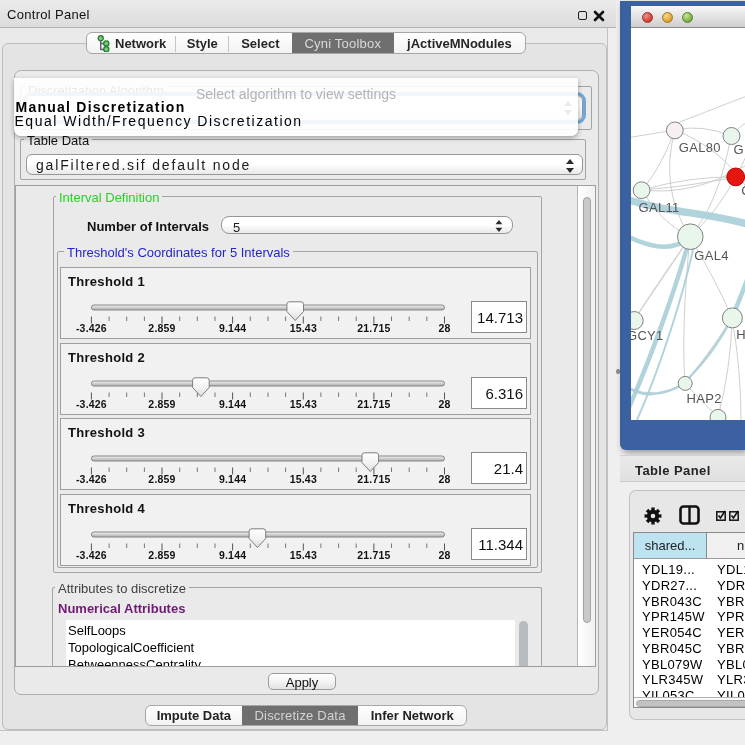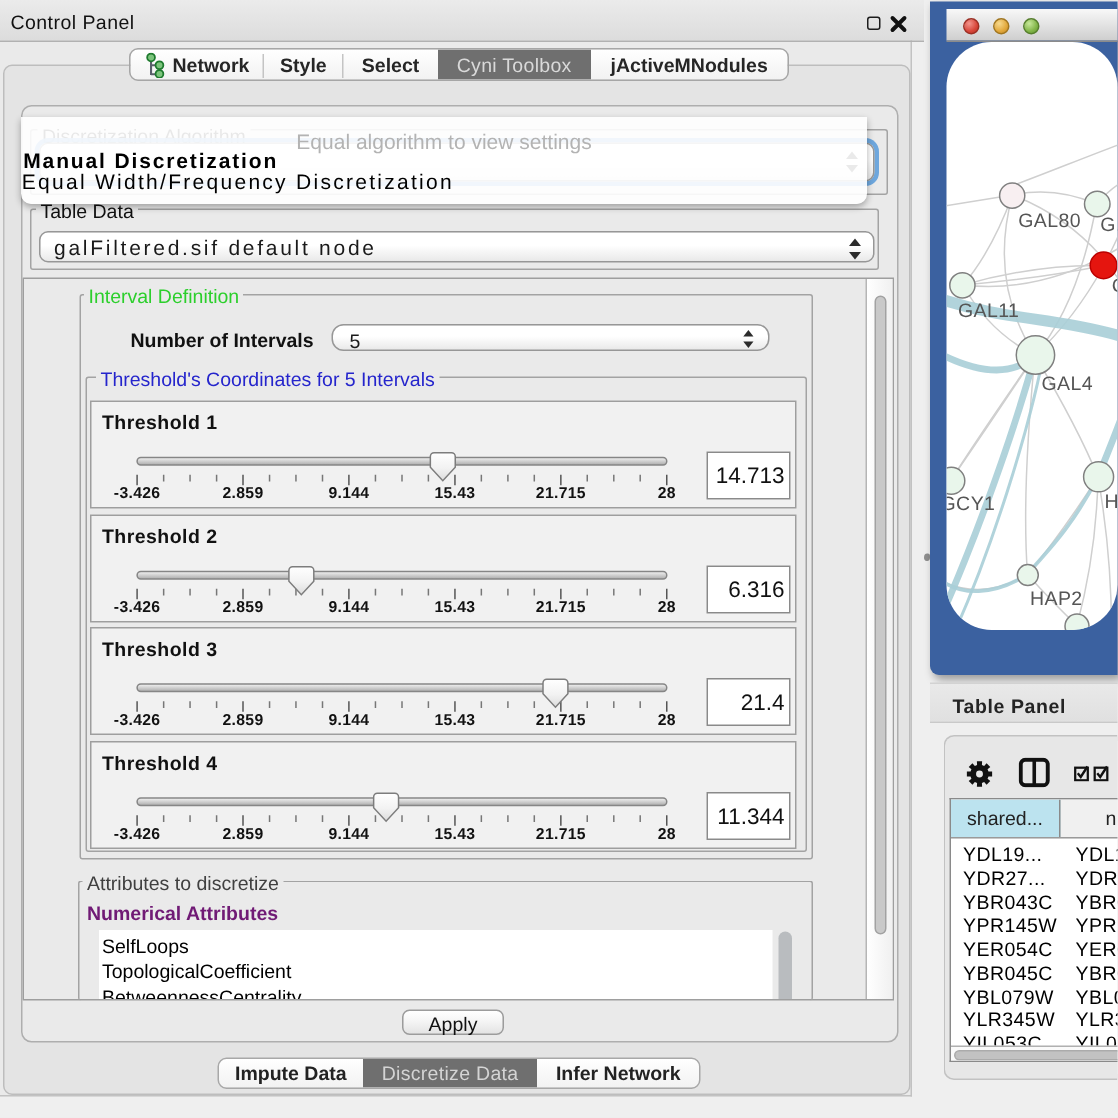--- a/index.html
+++ b/index.html
@@ -56,21 +56,21 @@
   font-size:14px; color:#b3b3b3; }
 #popup .it1 { position:absolute; left:1.5px; top:20.5px; font-size:14px; font-weight:bold;
   color:#000; letter-spacing:1.24px; white-space:nowrap; }
 #popup .it2 { position:absolute; left:0.5px; top:35px; font-size:14px; color:#000;
   letter-spacing:1.52px; white-space:nowrap; }
 #netwin { position:absolute; left:620px; top:1px; width:125px; height:449px; background:#3b61a0;
   border-radius:0 0 0 6px; box-shadow:2px 3px 6px rgba(0,0,0,0.35); }
 #nettitle { position:absolute; left:11px; top:5px; width:114px; height:22px;
   background:linear-gradient(#f8f8f8,#cecece); border-bottom:1px solid #8b8b8b; }
 .light { position:absolute; top:6px; width:11px; height:11px; border-radius:50%; }
-#netcanvas { position:absolute; left:11px; top:27px; width:114px; height:392px; background:#ffffff; overflow:hidden;border-radius:30px; }
+#netcanvas { position:absolute; left:11px; top:27px; width:114px; height:392px; background:#ffffff; overflow:hidden; }
 #tpbar { position:absolute; left:620px; top:455px; width:125px; height:27px;
   background:linear-gradient(#e9e9e9,#e0e0e0); border-top:1px solid #d2d2d2; border-bottom:1px solid #c9c9c9;font-weight:bold; }
 #tpbar .t { position:absolute; left:15px; top:7px; font-size:13px; color:#242424; letter-spacing:0.4px; }
 #tablewin { position:absolute; left:629px; top:490px; width:116px; height:230px; background:#e7e7e7;
   border:1px solid #c2c2c2; border-radius:7px 0 0 7px; border-right:none; }
 #tbl { position:absolute; left:633px; top:532px; width:112px; height:176px; border:1px solid #8a8a8a;
   border-right:none; background:#fff; overflow:hidden; }
 #tblhead { position:absolute; left:0; top:0; width:112px; height:26px; background:#f0f0f0;
   border-bottom:1px solid #9a9a9a; }
 #tblhead .c1 { position:absolute; left:0; top:0; width:73px; height:25px; background:#bce3ef;
@@ -351,21 +351,21 @@
 
   <div class="btn" style="left:268px;top:673px;width:68px;height:17px;padding-top:1px">Apply</div>
 
   <div id="bottabs">
     <div class="tab" style="width:96px">Impute Data</div>
     <div class="tab dark" style="width:117px">Discretize Data</div>
     <div class="tab" style="width:108px">Infer Network</div>
   </div>
 
   <div id="popup">
-    <div class="prompt">Equal algorithm to view settings</div>
+    <div class="prompt">Select algorithm to view settings</div>
     <div class="it1">Manual Discretization</div>
     <div class="it2">Equal Width/Frequency Discretization</div>
   </div>
 </div>
 
 <div style="position:absolute;left:616px;top:369px;width:4px;height:5px;background:#7d7d7d;border-radius:60% 40% 50% 50%;opacity:0.85"></div>
 
 <div id="netwin">
   <div id="nettitle">
     <div class="light" style="left:11px;background:radial-gradient(circle at 35% 30%,#f2948c,#d8463a 60%,#b13226);border:0.5px solid #9c2f24"></div>

